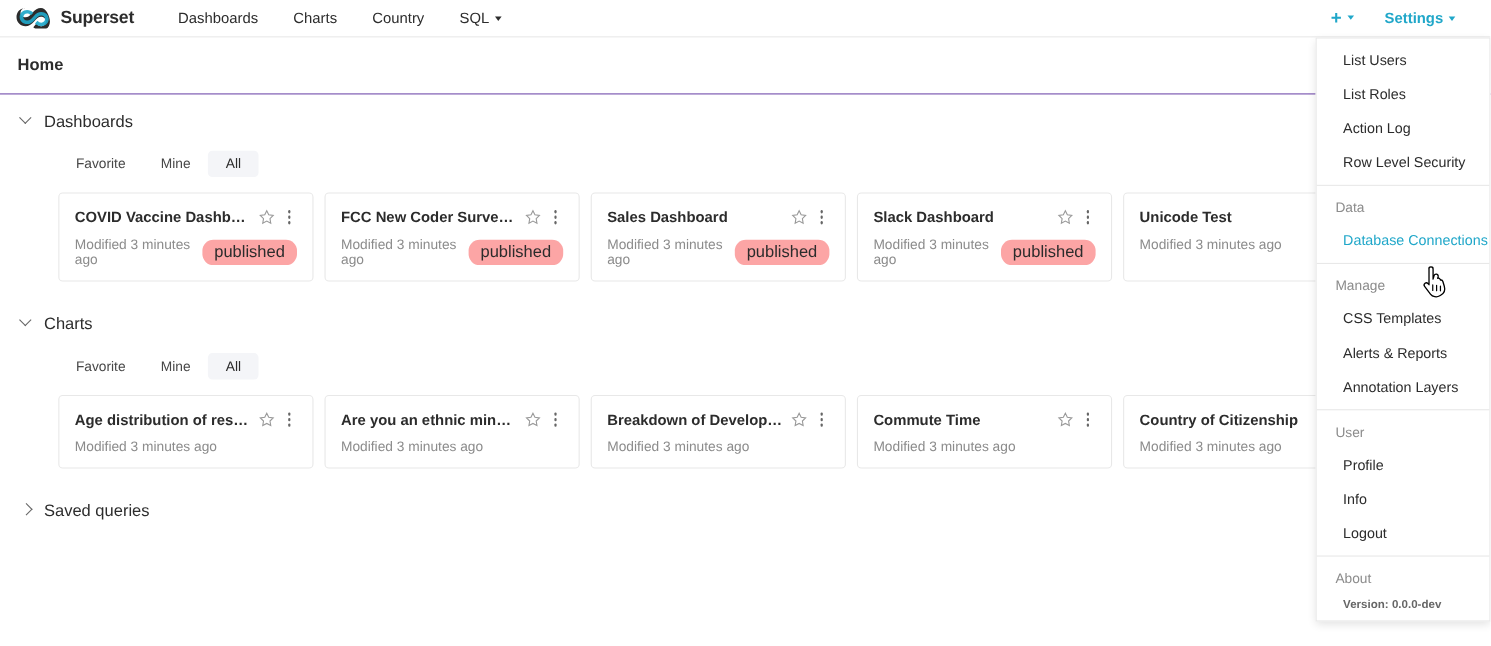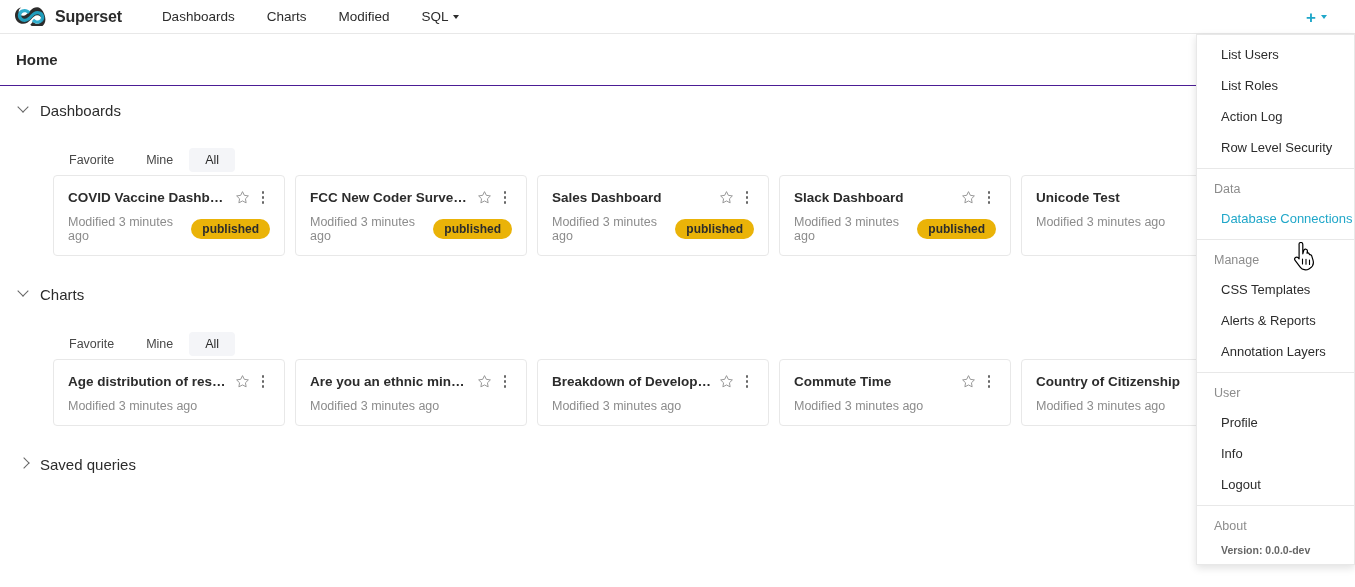--- a/index.html
+++ b/index.html
@@ -115,21 +115,21 @@
   .chev.open::before { transform: rotate(45deg); top: -1px; left: 1px; }
   .collapse-title {
     font-size: 15px;
     color: #2c2c2c;
   }
 
   .section-body { position: relative; }
 
   .filter-row {
     display: flex;
-    align-items: flex-end;
+    align-items: center;
     height: 46px;
     padding-left: 37px;
     position: relative;
   }
   .pills { display: flex; align-items: center; gap: 0; }
   .pill {
     font-size: 12.5px;
     color: #484848;
     padding: 5px 16px;
     border-radius: 4px;
@@ -204,24 +204,24 @@
     display: flex;
     align-items: center;
     margin-top: 9px;
   }
   .card-meta {
     font-size: 12.5px;
     color: #8c8c8c;
   }
   .badge {
     margin-left: auto;
-    font-size: 12px;
-    font-weight: bold;
-    color: #2c2c2c;
-    background: #eab308;
+    font-size: 15px;
+    font-weight: normal;
+    color: #2c2c2c;
+    background: #fca5a5;
     border-radius: 10px;
     padding: 3px 11px;
     white-space: nowrap;
   }
 
   
   .dropdown {
     position: absolute;
     top: 34px;
     right: 0;
@@ -273,26 +273,27 @@
     <svg class="brand-logo" viewBox="0 0 34 19">
       <path d="M9.2 1.2C4.6 1.2 1 4.6 1 9.5s3.6 8.3 8.2 8.3c3 0 5.3-1.5 7.8-4.3 2.3-2.6 3.9-4.2 6.2-4.2 2.6 0 4.5 1.8 4.5 4.2s-1.9 4.3-4.5 4.3c-1.6 0-2.9-.7-4.3-2.1l-2.6 3c2 2 4.2 3.1 6.9 3.1 4.6 0 8.2-3.4 8.2-8.3S27.8 1.2 23.2 1.2c-3 0-5.3 1.5-7.8 4.3-2.3 2.6-3.9 4.2-6.2 4.2-2.6 0-4.5-1.8-4.5-4.2S6.6 1.2 9.2 1.2z" fill="#2c2c2c" transform="translate(0,-1)"></path>
       <path d="M23.4 2.1c-2.9 0-5.1 1.4-7.5 4.1-2.3 2.6-3.9 4.3-6.5 4.3-2.2 0-3.7-1.5-3.7-3.5 0-2 1.5-3.5 3.7-3.5 1.4 0 2.6.6 3.8 1.9l2.4-2.7C13.8 1 11.8 0 9.4 0 5.2 0 2 3.1 2 7s3.2 7 7.4 7c2.9 0 5.1-1.4 7.5-4.1 2.3-2.6 3.9-4.3 6.5-4.3 2.2 0 3.7 1.5 3.7 3.5 0 2-1.5 3.5-3.7 3.5-1.4 0-2.6-.6-3.8-1.9l-2.4 2.7c1.8 1.7 3.8 2.7 6.2 2.7 4.2 0 7.4-3.1 7.4-7s-3.2-7-7.4-7z" fill="#20a7c9" opacity="0.92" transform="translate(2,2) scale(0.92)"></path>
     </svg>
     <span class="brand-name">Superset</span>
   </a>
 
   <div class="nav-links">
     <span class="nav-link">Dashboards</span>
     <span class="nav-link">Charts</span>
-    <span class="nav-link">Modified</span>
+    <span class="nav-link">Country</span>
     <span class="nav-link"><span>SQL</span><i class="caret"></i></span>
   </div>
 
   <div class="nav-right">
     <span class="plus-item"><span class="plus-glyph">+</span><i class="caret"></i></span>
+    <span class="nav-link"><span>Settings</span><i class="caret"></i></span>
   </div>
 
   <div class="dropdown">
 
     <div class="dd-item">List Users</div>
     <div class="dd-item">List Roles</div>
     <div class="dd-item">Action Log</div>
     <div class="dd-item">Row Level Security</div>
 
     <div class="dd-divider"></div>

